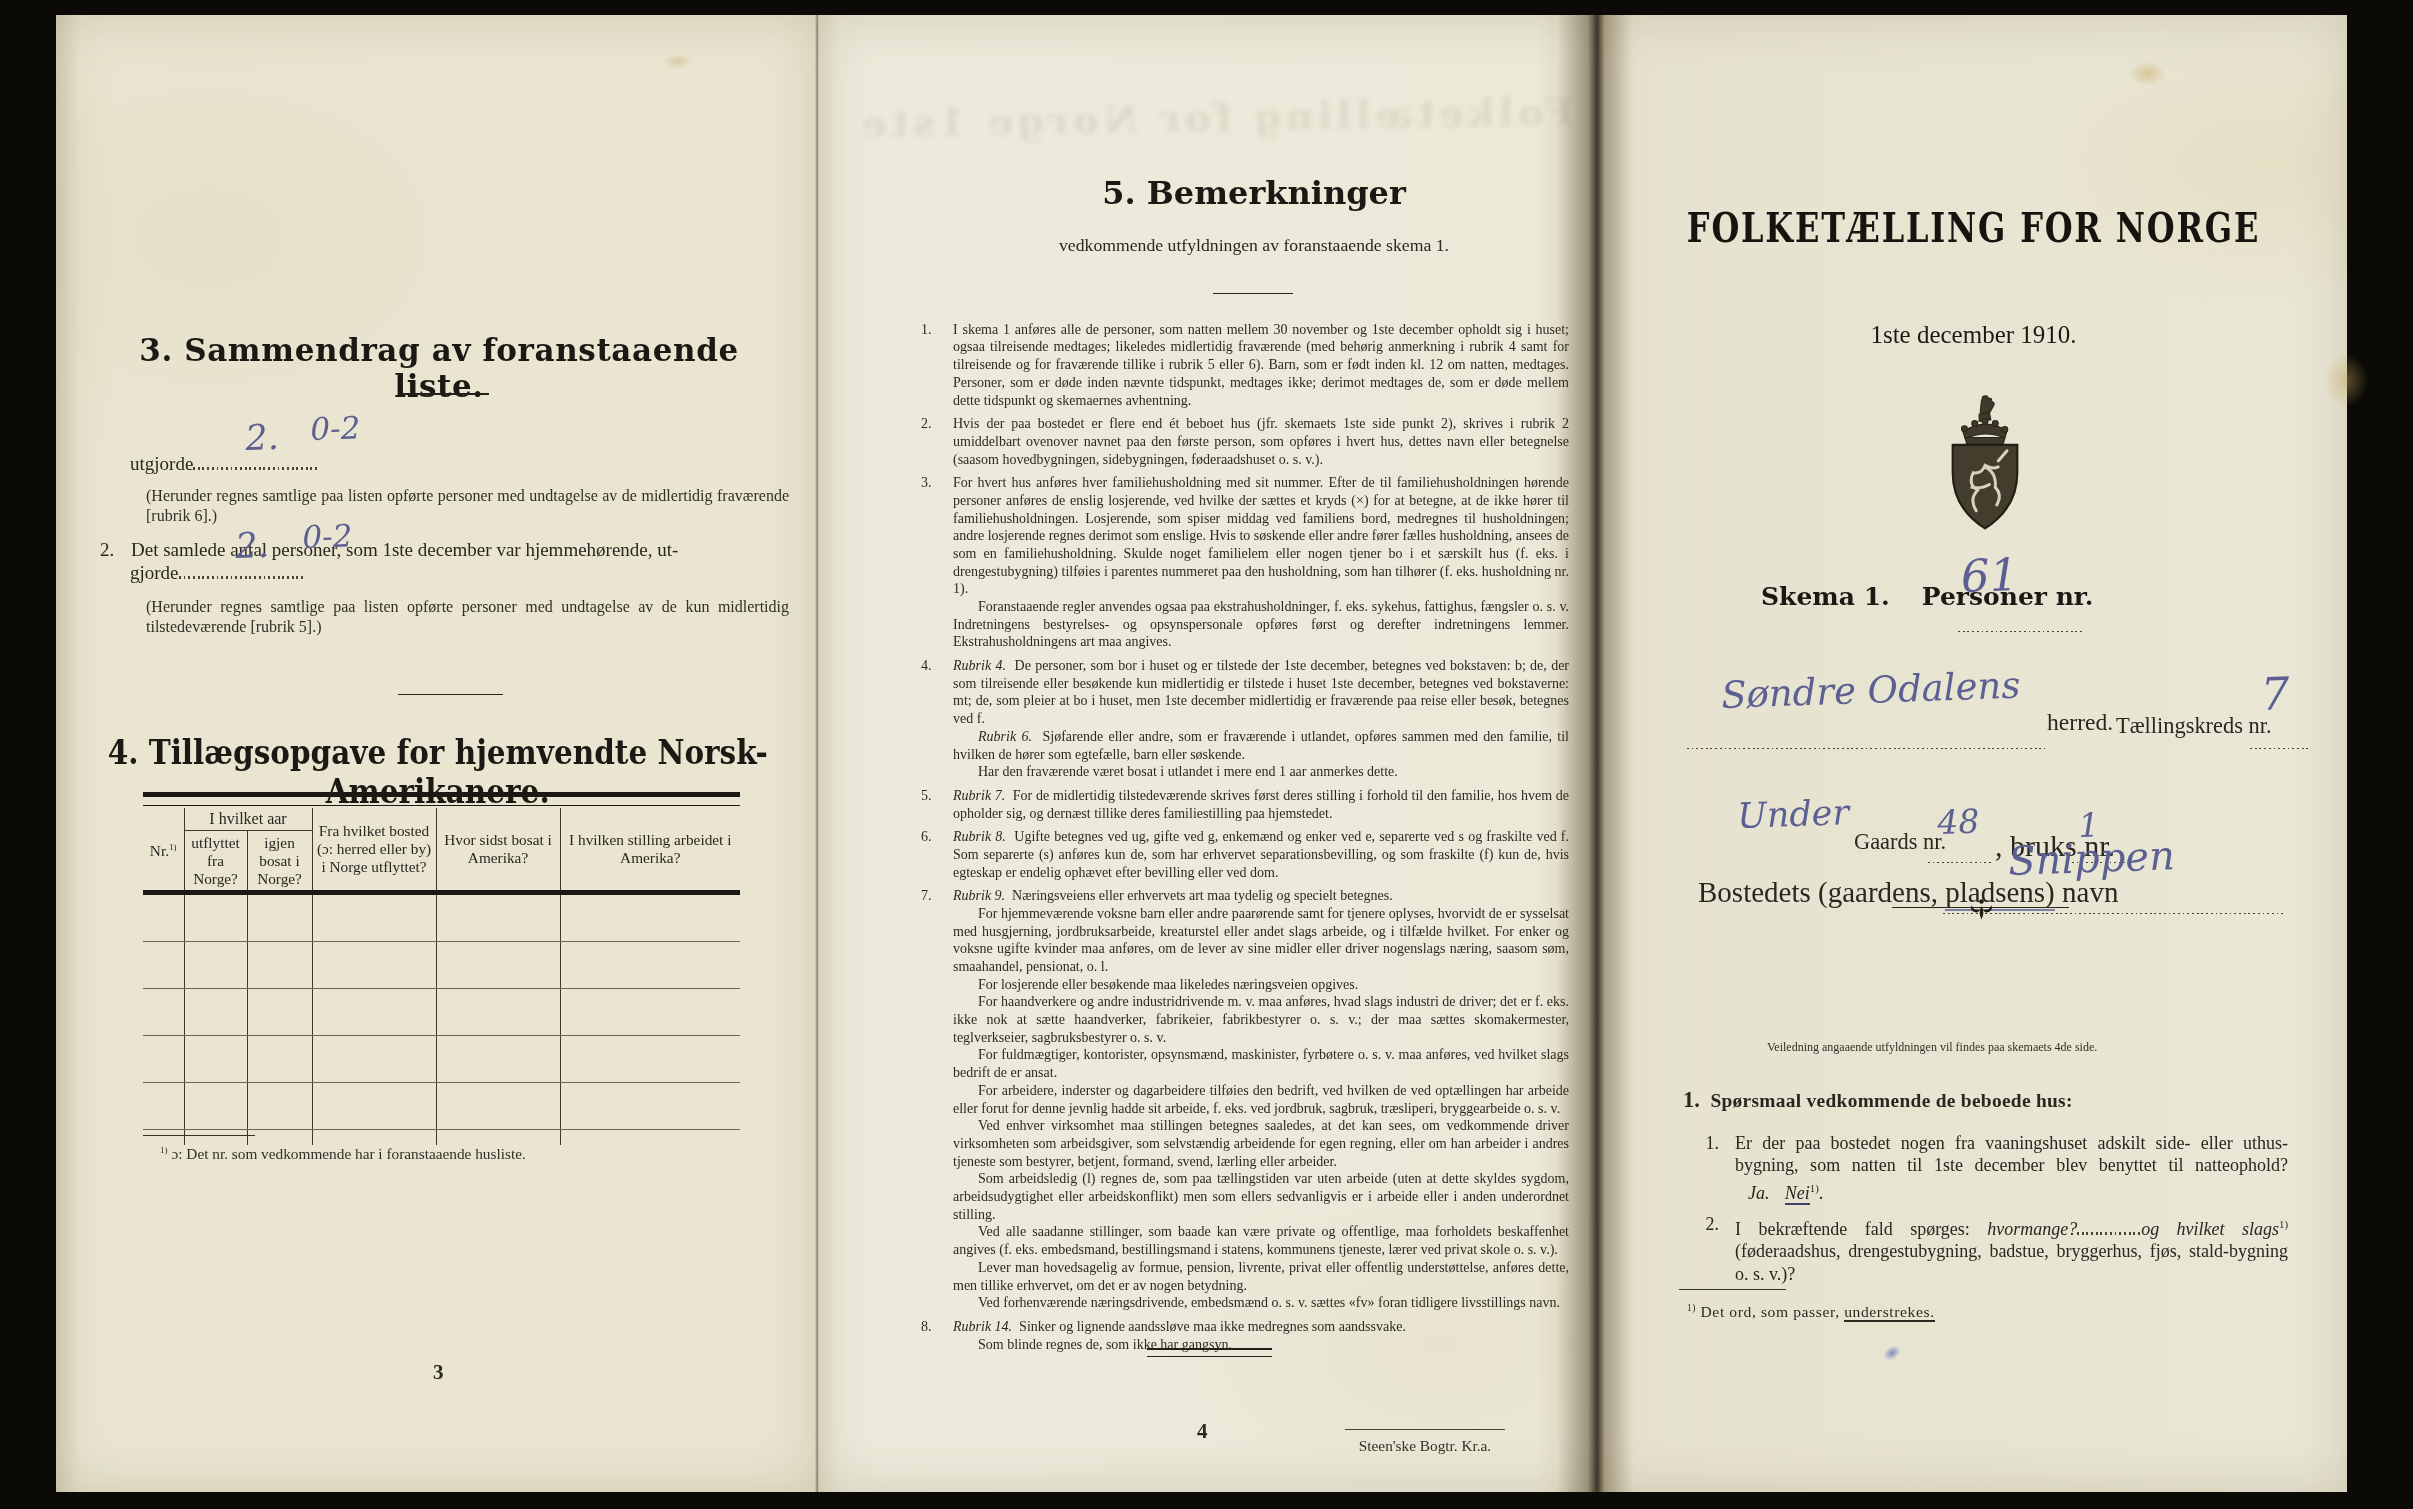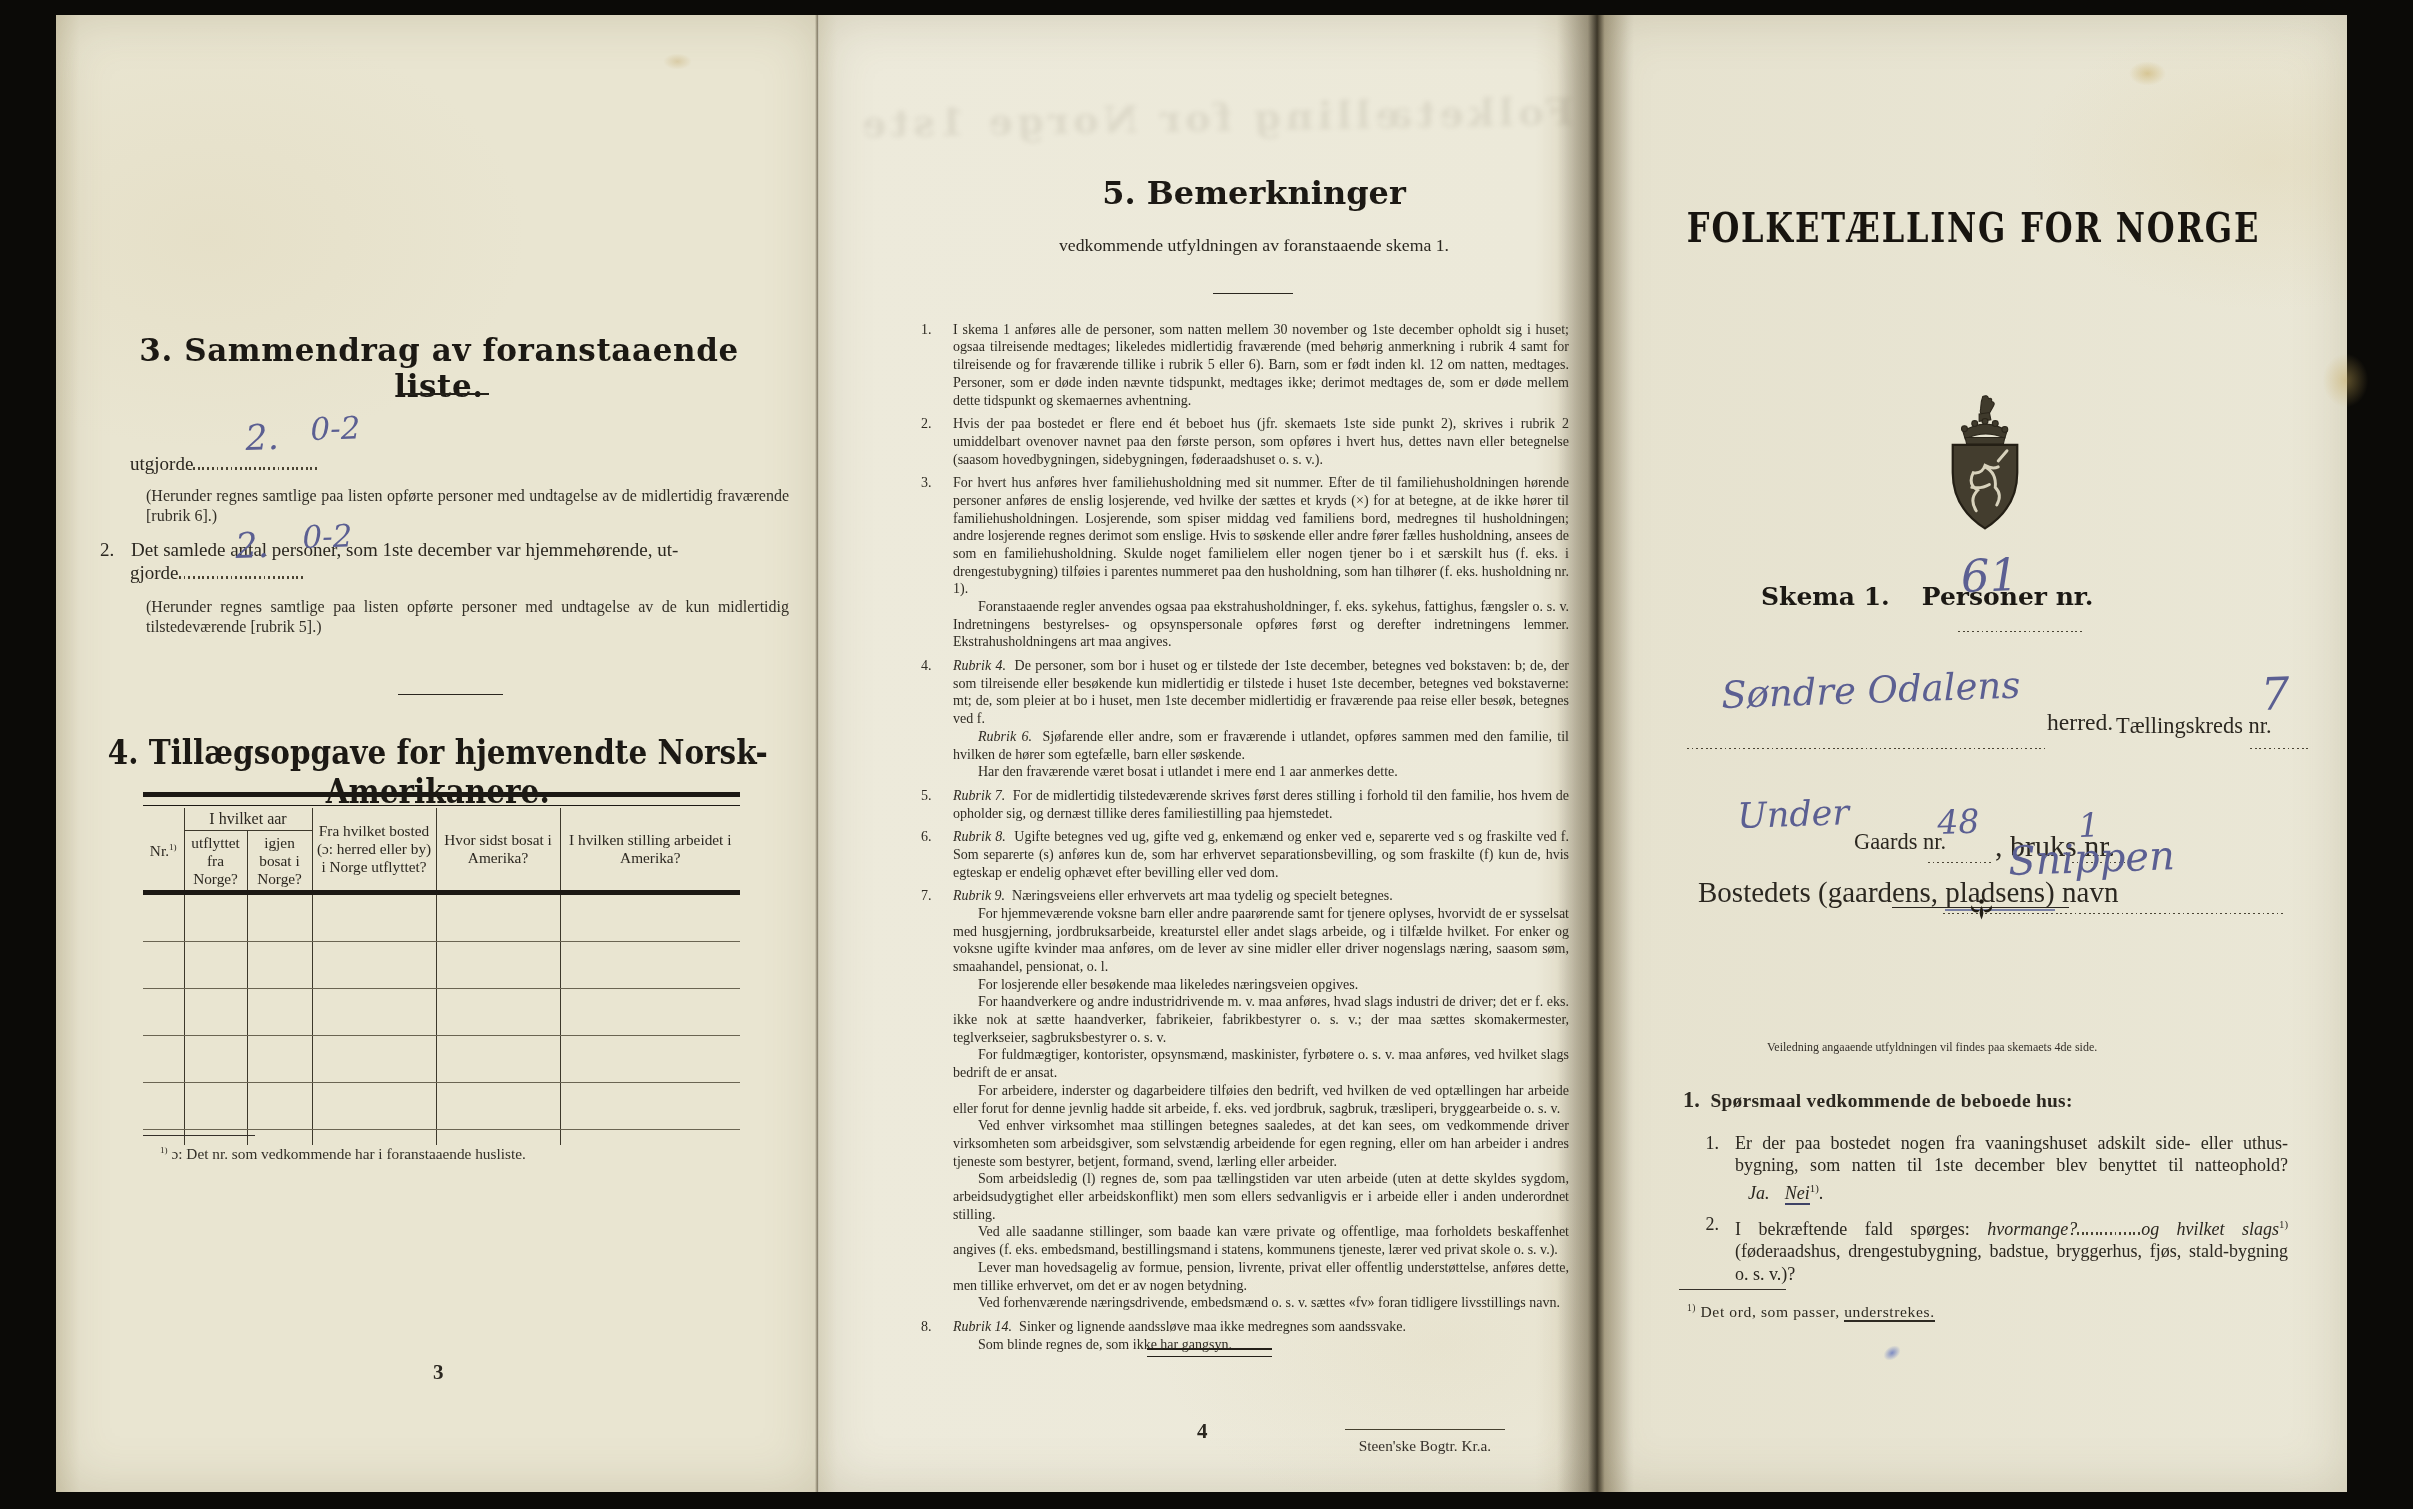--- a/index.html
+++ b/index.html
@@ -303,20 +303,21 @@
     <div class="abs" id="m-pnum">4</div>
     <div class="abs" id="m-prline"></div>
     <div class="abs" id="m-printer">Steen'ske Bogtr.  Kr.a.</div>
   </div>
 
   <div class="page" id="page-right">
     <div class="abs stain" id="stain1" style="left:524px;top:41px;"></div>
     <div class="abs stain" id="stain2" style="left:716px;top:327px;"></div>
 
     <div class="abs" id="r-title">FOLKETÆLLING FOR NORGE</div>
+    <div class="abs" id="r-sub">1ste december 1910.</div>
 
     <div class="abs" id="r-coat">
       <svg width="88" height="159" viewBox="0 0 120 210">
         <g fill="#3f3a2c" stroke="#2b261b" stroke-width="1.5">
           <path d="M57,4 q6,-3 8,3 q5,-2 4,4 q6,1 2,7 l-5,9 q-3,5 -8,3 q-6,-2 -4,-9 l1,-10 z"></path>
           <path d="M52,28 l14,-2 2,10 -16,2 z"></path>
           <path d="M30,52 q30,-20 60,-1 l-3,10 q-27,-12 -54,1 z"></path>
           <circle cx="32" cy="48" r="4"></circle>
             <circle cx="46" cy="41" r="4"></circle>
             <circle cx="60" cy="38" r="4"></circle>

